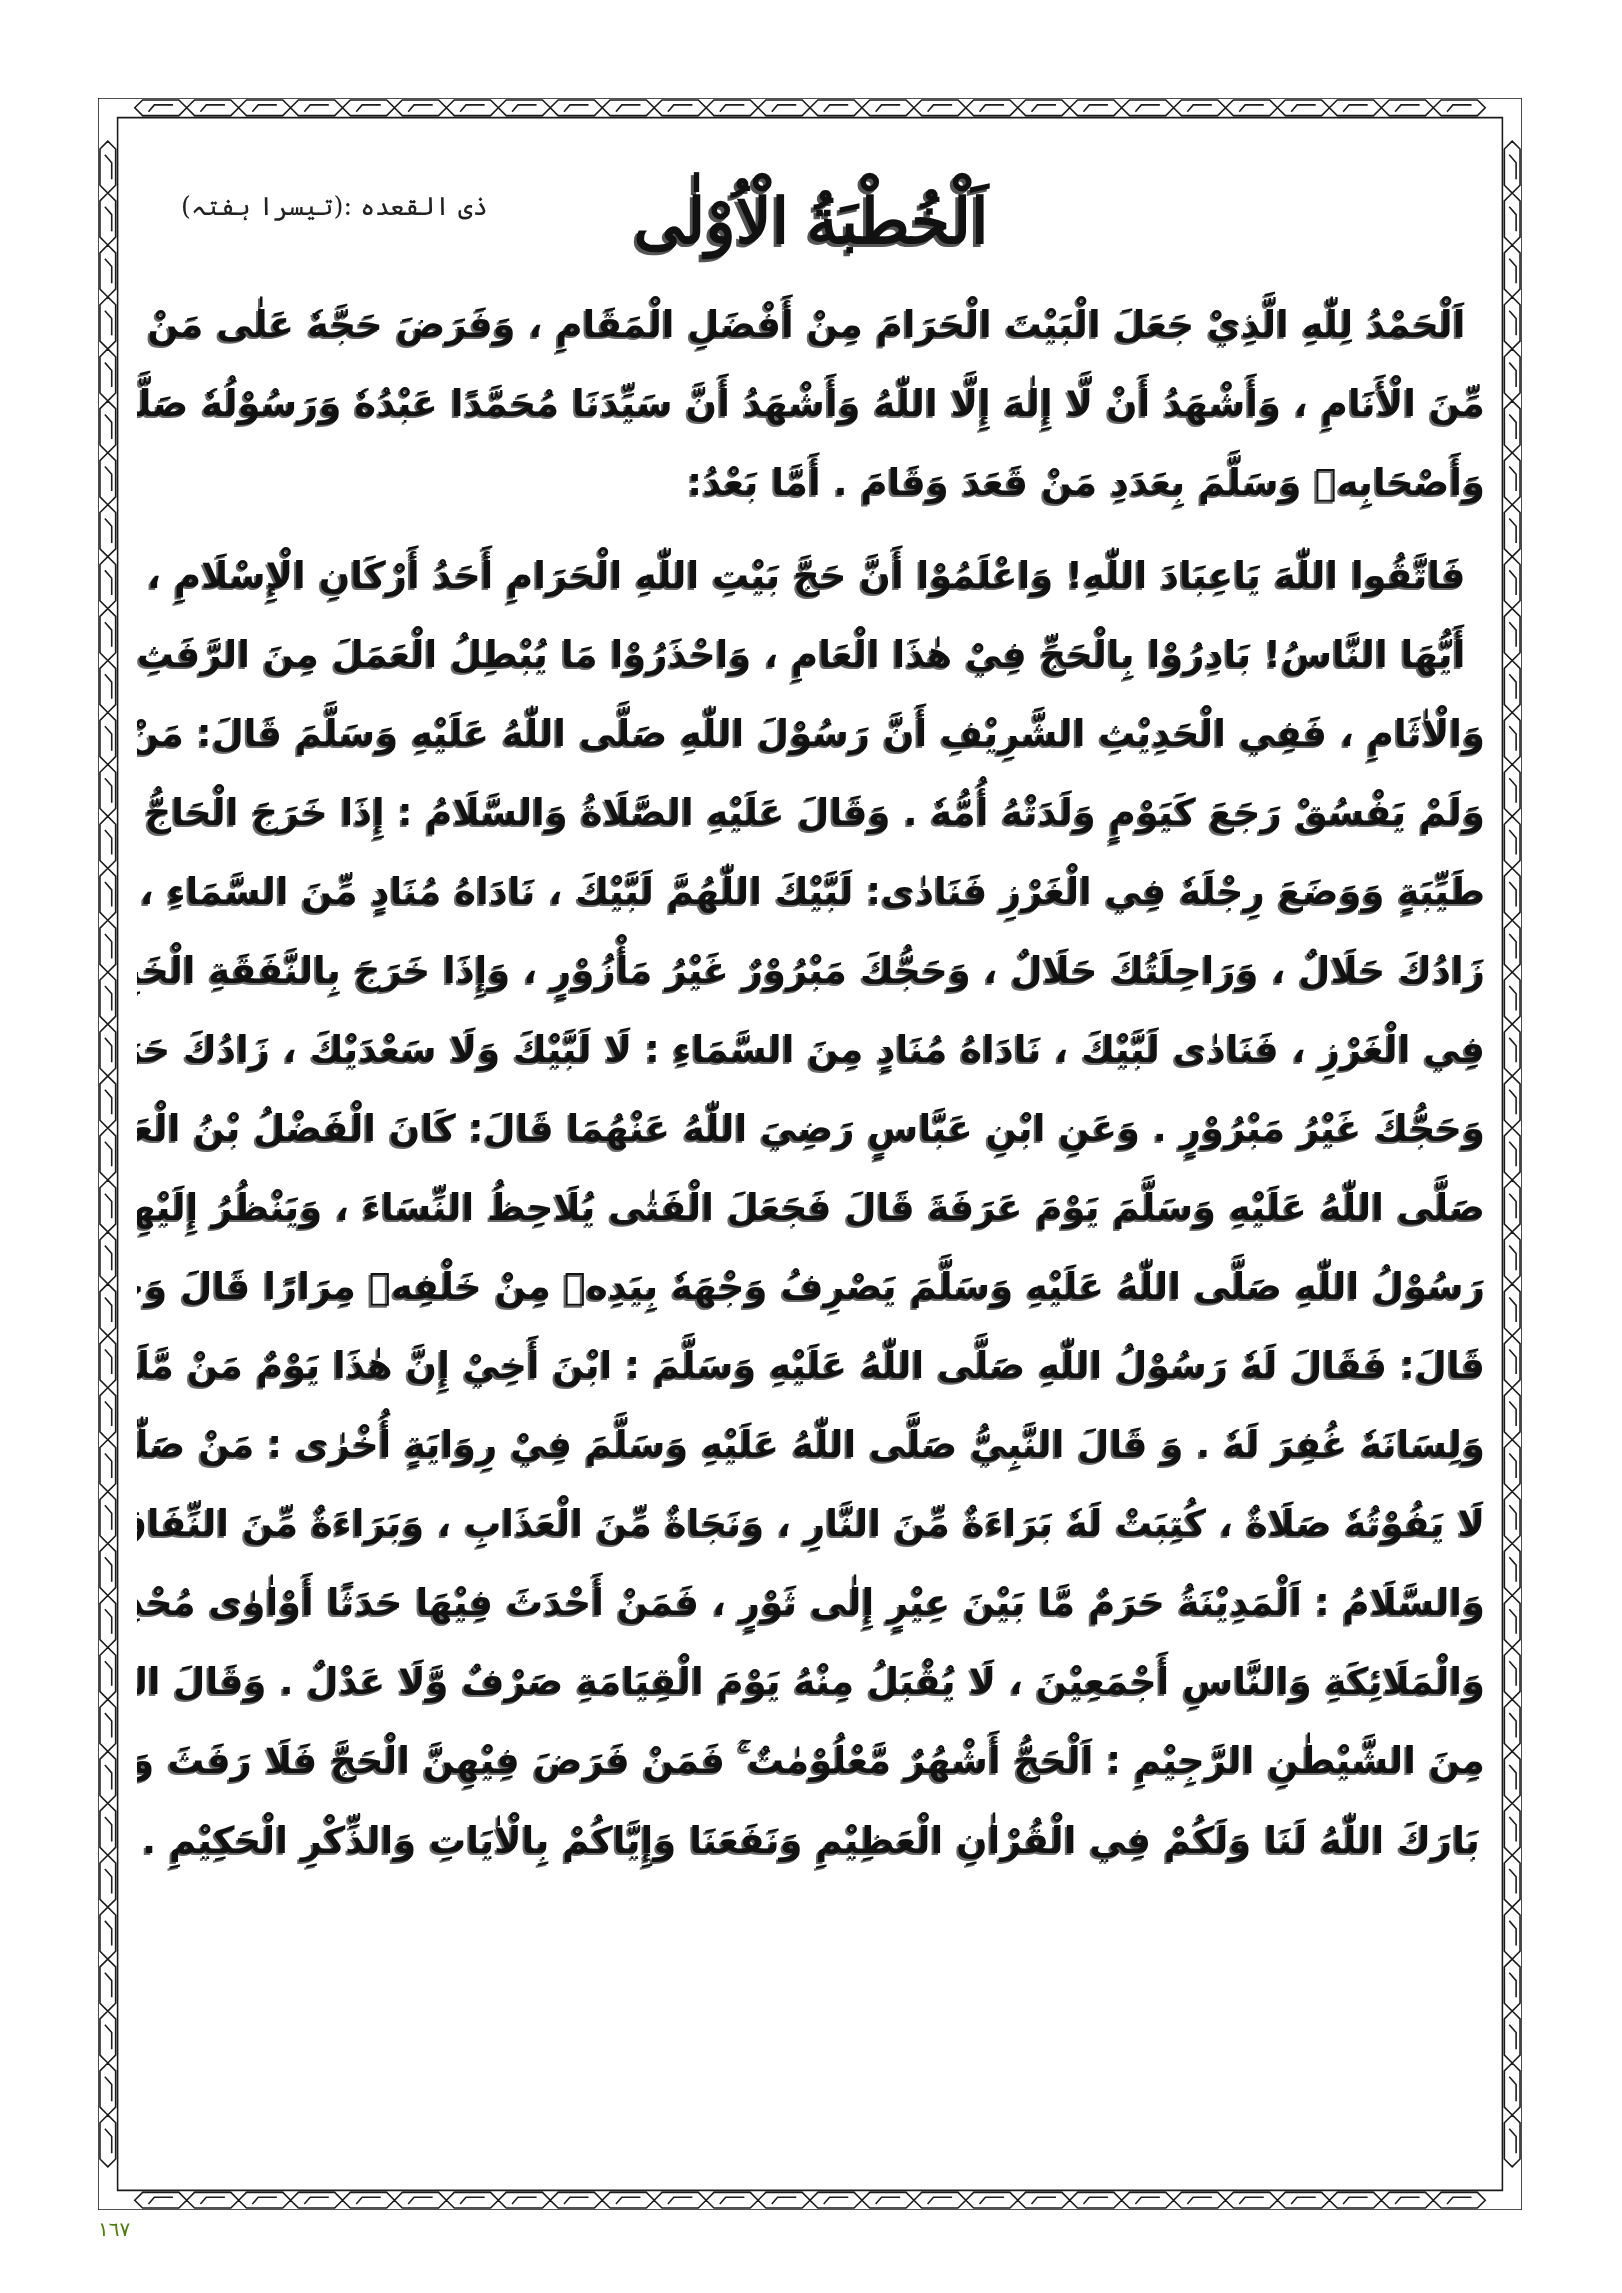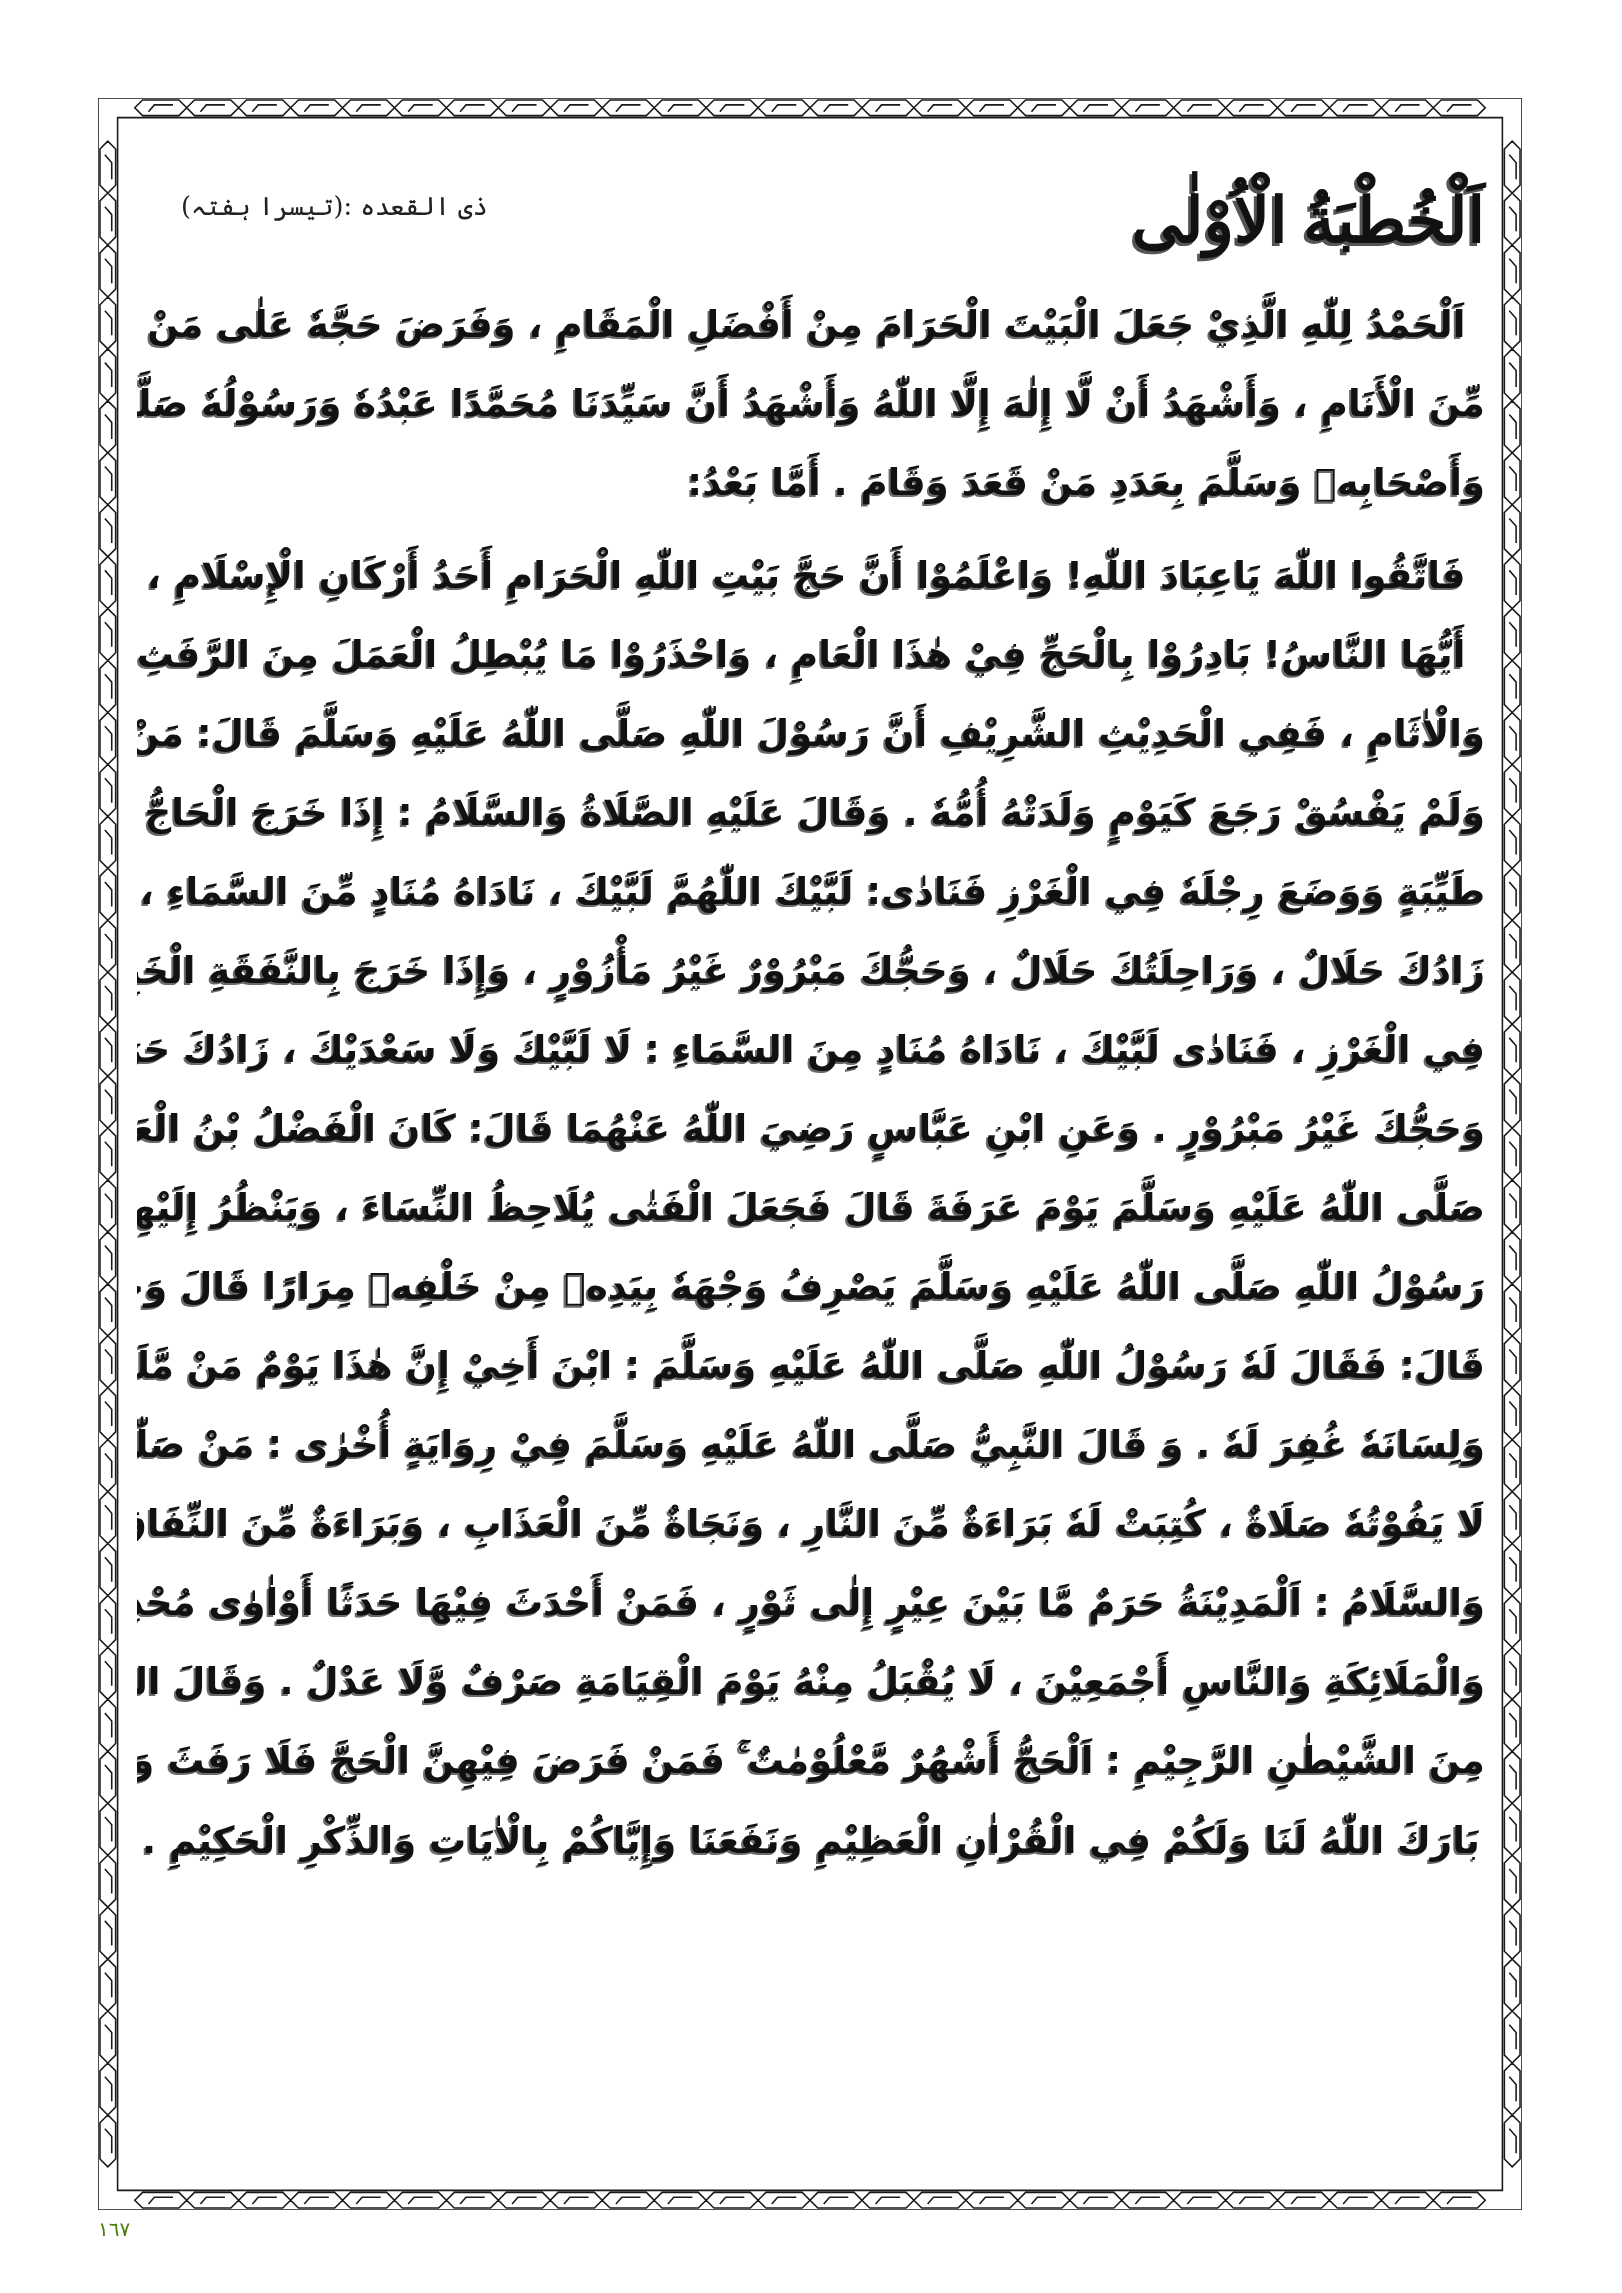--- a/index.html
+++ b/index.html
@@ -42,22 +42,22 @@
       direction: rtl;
     }
     .header-row {
       position: relative;
       height: 118px;
     }
     .khutbah-title {
       position: absolute;
       left: 0; right: 0;
       top: 0;
-      text-align: right;
-      font-family: Liberation Serif, serif;
+      text-align: center;
+      font-family: Liberation Sans, sans-serif;
       font-weight: bold;
       font-size: 63px;
       line-height: 108px;
       color: #111111;
       text-shadow: -2.9px 2.9px 0 #555555;
     }
     .month-label {
       position: absolute;
       left: 0;
       top: 23.5px;

